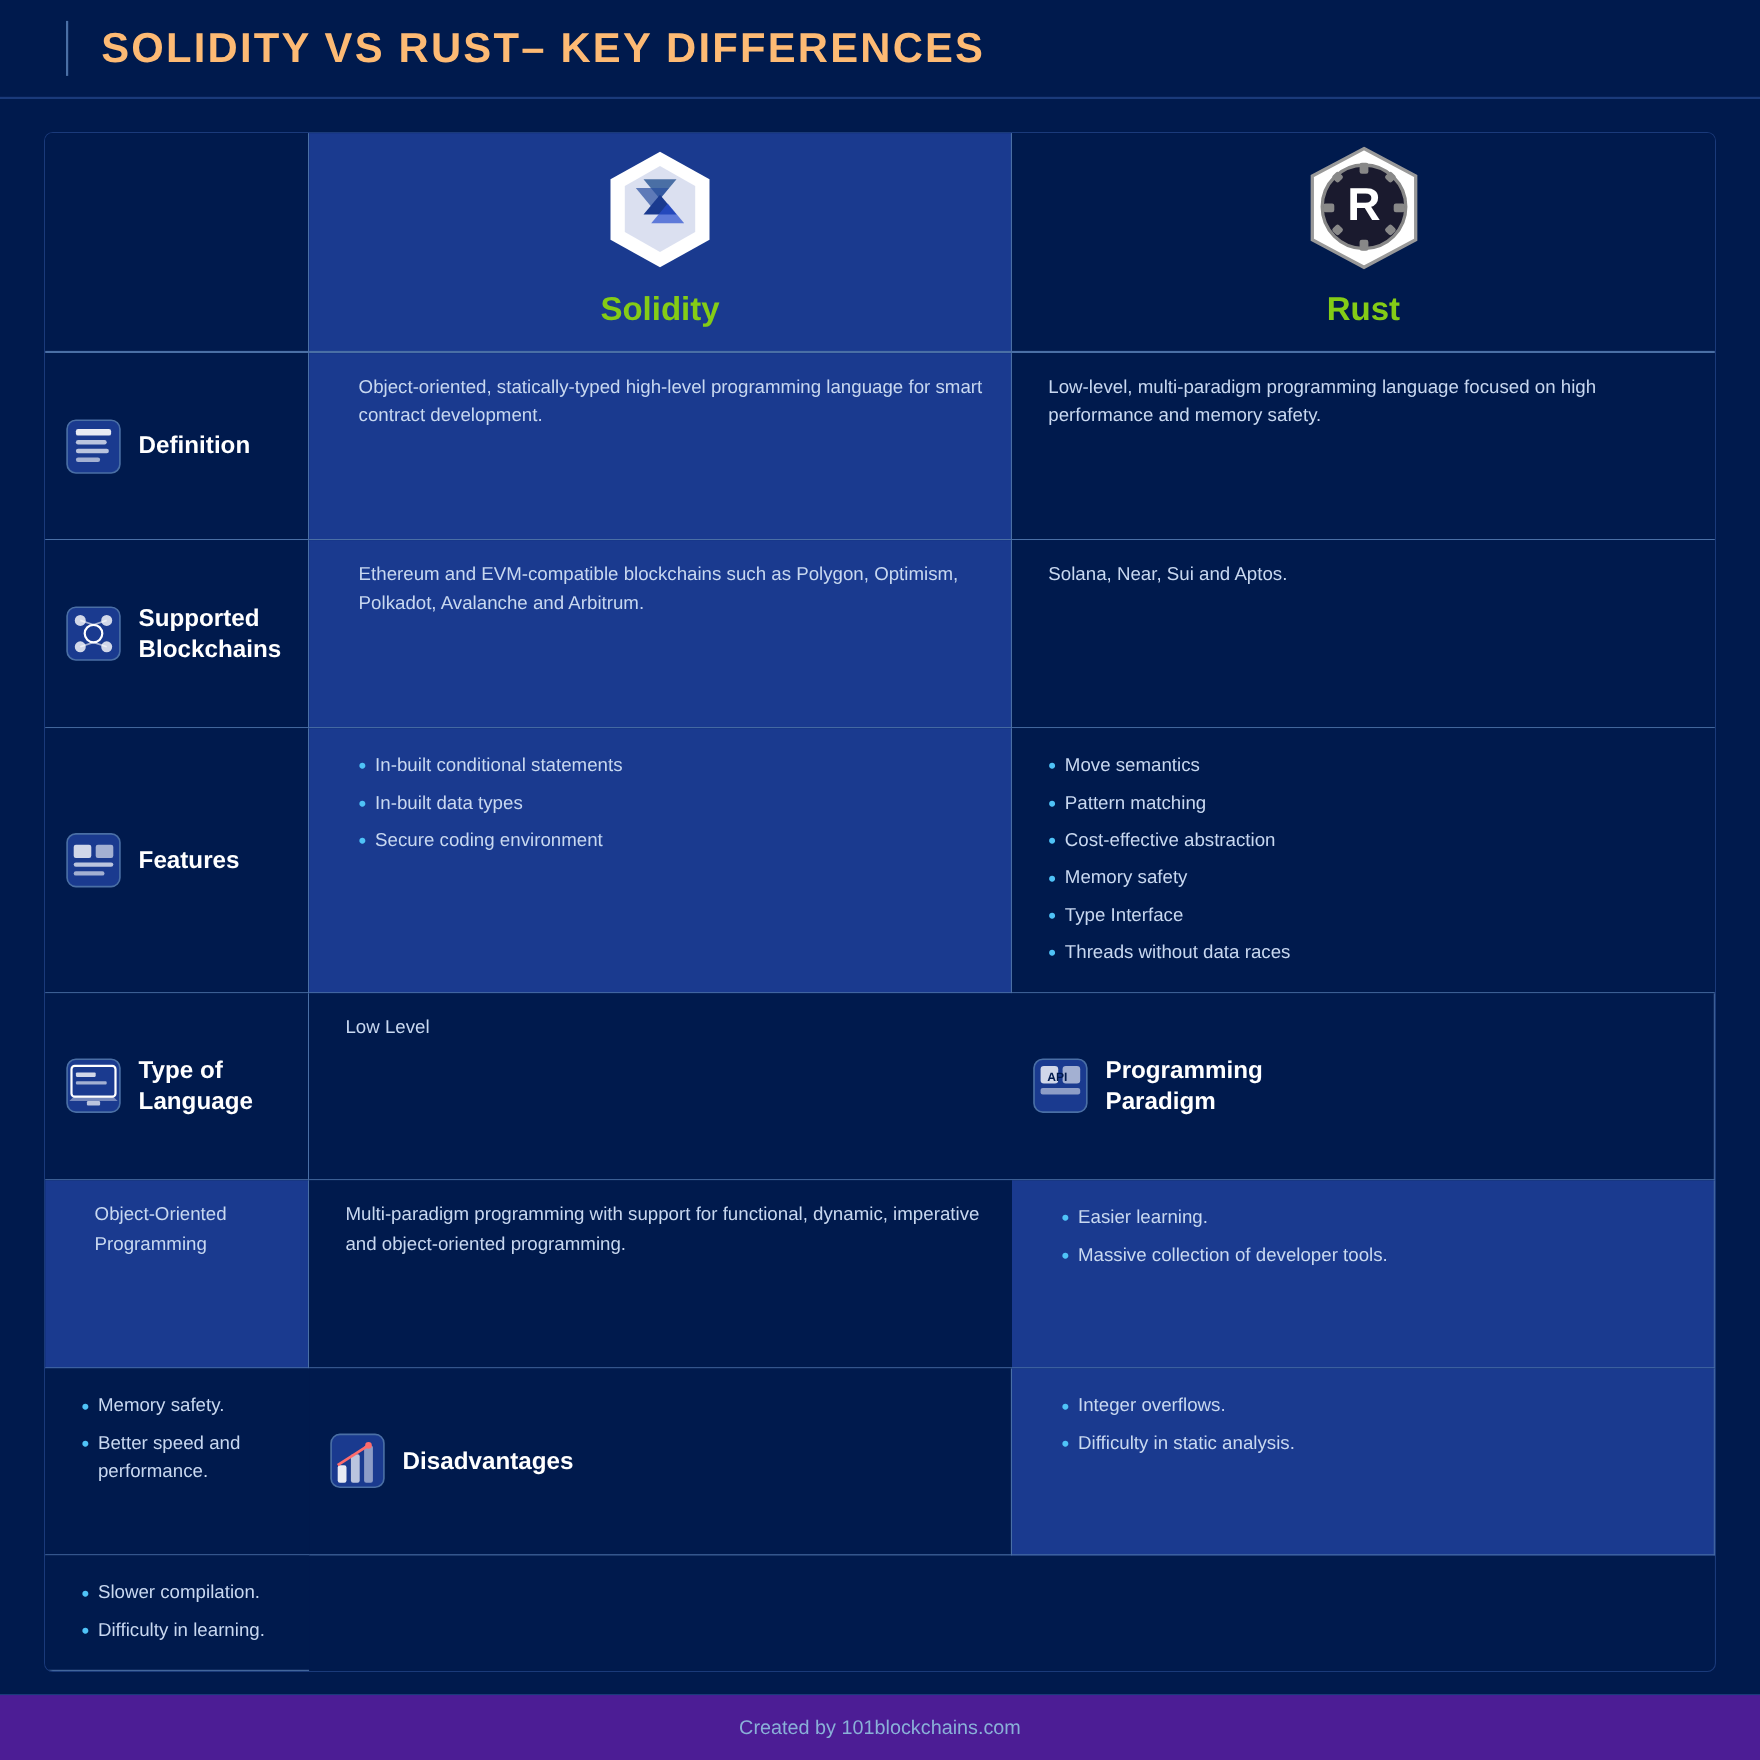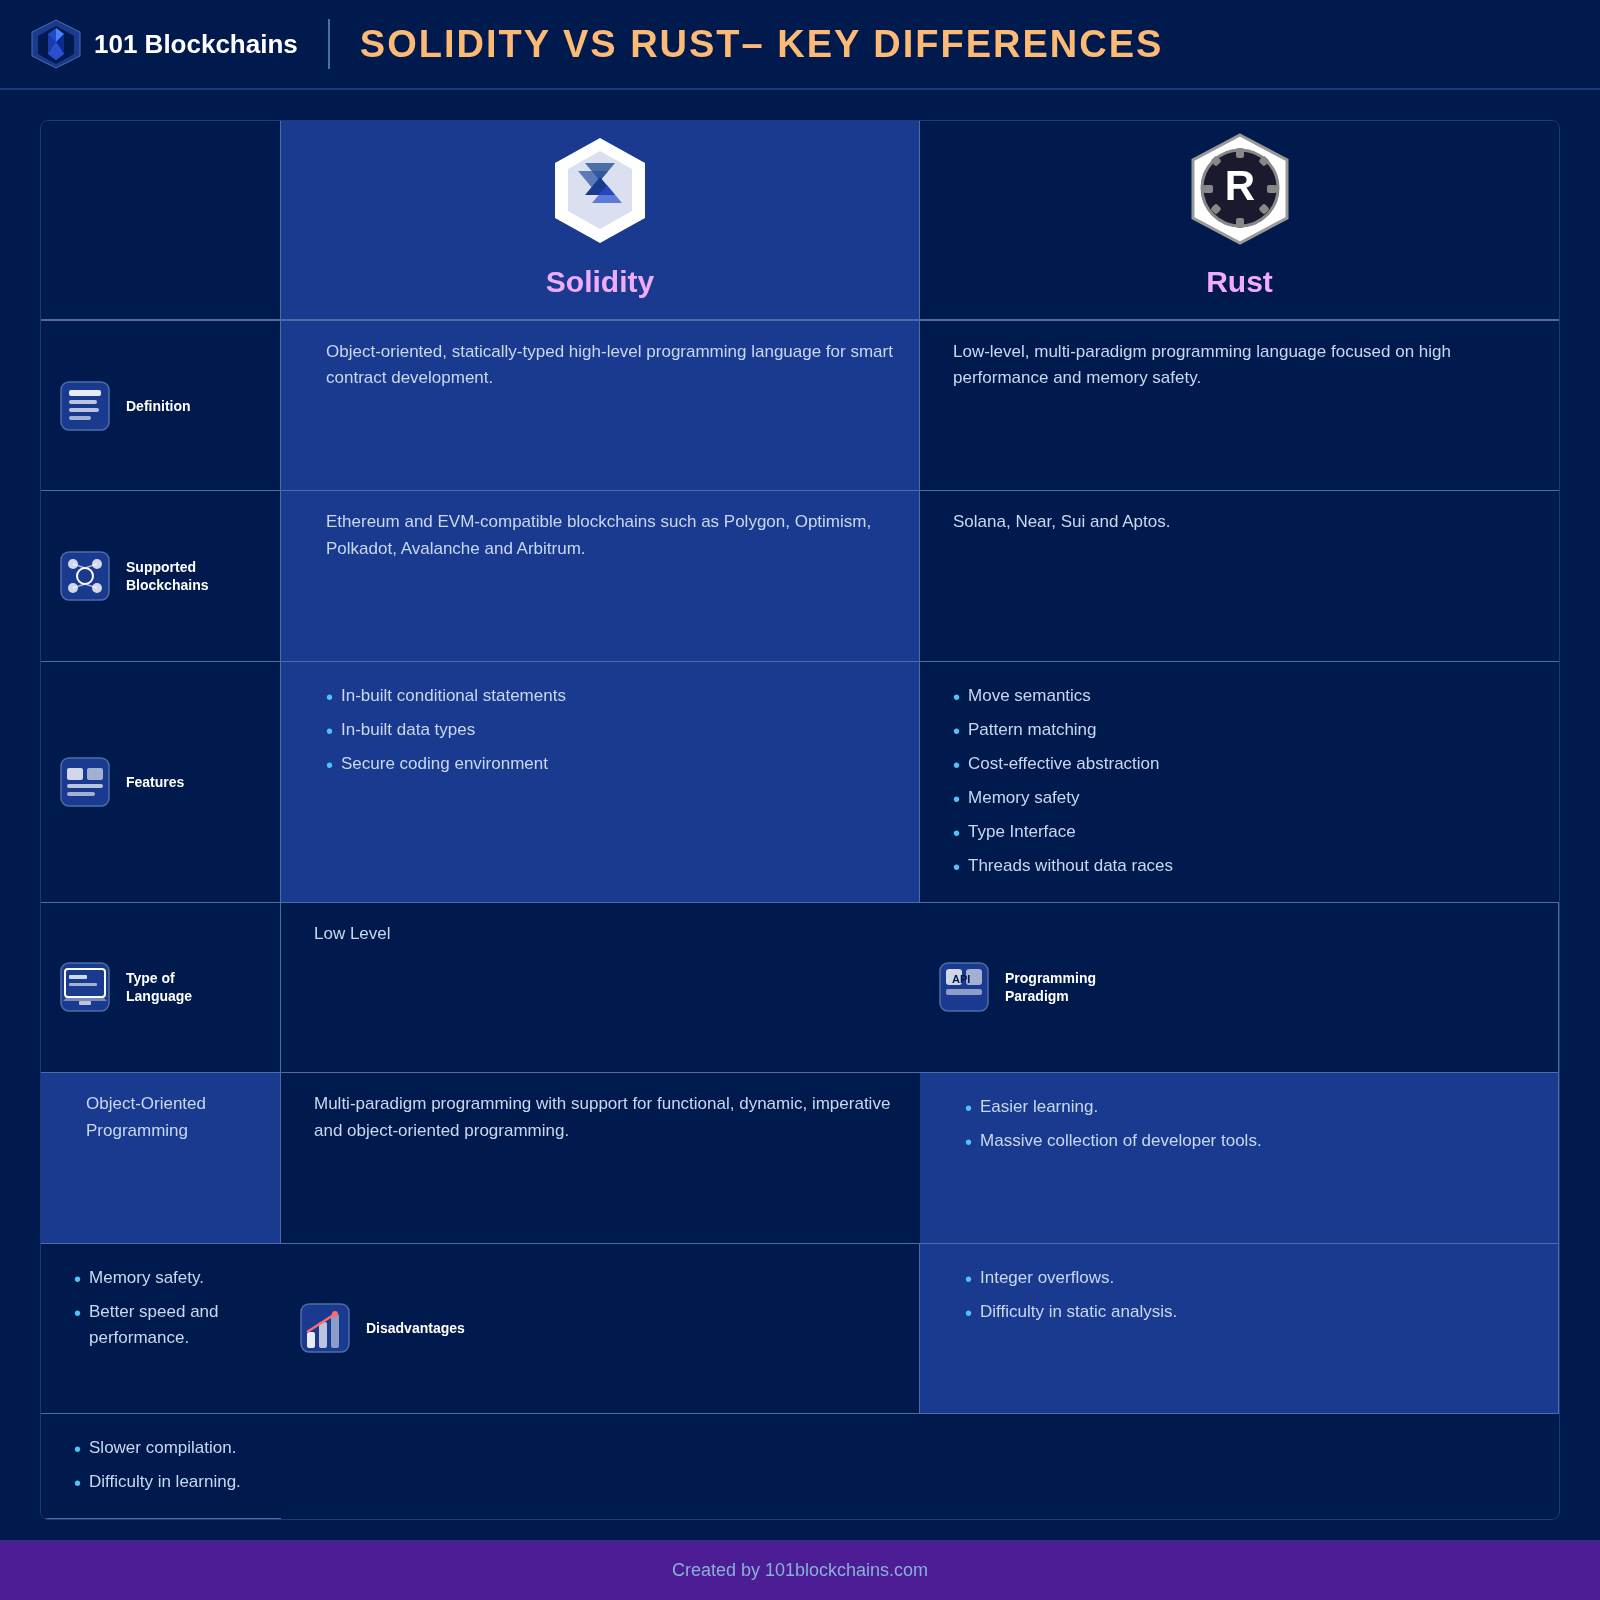--- a/index.html
+++ b/index.html
@@ -88,21 +88,21 @@
     }
     .lang-logo-hex {
       width: 110px;
       height: 120px;
       display: flex;
       align-items: center;
       justify-content: center;
       margin-bottom: 15px;
     }
     .col-header-label {
-      color: #f0abfc;
+      color: #84cc16;
       font-size: 30px;
       font-weight: bold;
     }
 
     
     .row-label {
       display: flex;
       align-items: center;
       gap: 15px;
       padding: 15px 18px;
@@ -110,21 +110,21 @@
       border-right: 1px solid #4a6fa5;
       border-bottom: 1px solid #4a6fa5;
     }
     .row-icon {
       width: 52px;
       height: 52px;
       flex-shrink: 0;
     }
     .row-label-text {
       color: white;
-      font-size: 14px;
+      font-size: 22px;
       font-weight: bold;
       line-height: 1.3;
     }
 
     .cell {
       padding: 18px 22px;
       color: #c8d8f0;
       font-size: 17px;
       line-height: 1.55;
       border-bottom: 1px solid #4a6fa5;
@@ -164,32 +164,20 @@
       color: #8ab0d8;
       font-size: 18px;
       background: #4c1d95;
       border-top: 1px solid #1a3a7a;
     }
   </style>
 </head>
 <body>
 
 <div class="header">
-  <div class="logo-area">
-    <svg class="logo-gem" viewBox="0 0 52 52">
-      <polygon points="26,2 50,14 50,38 26,50 2,38 2,14" fill="#1a3a8f" stroke="#4a6fa5" stroke-width="1"></polygon>
-      <polygon points="26,8 44,18 44,36 26,46 8,36 8,18" fill="#001a4d"></polygon>
-      <polygon points="18,16 26,10 34,16 34,36 26,42 18,36" fill="#2a5adf" opacity="0.8"></polygon>
-      <polygon points="26,10 34,16 26,24" fill="#4a7fff"></polygon>
-      <polygon points="18,16 26,24 18,36" fill="#1a3aaf"></polygon>
-      <polygon points="34,16 34,36 26,24" fill="#0a2a8f"></polygon>
-      <polygon points="18,36 26,24 34,36 26,42" fill="#2a4fcf"></polygon>
-    </svg>
-    <span class="logo-text">101 Blockchains</span>
-  </div>
   <div class="header-divider"></div>
   <span class="header-title">SOLIDITY VS RUST– KEY DIFFERENCES</span>
 </div>
 
 <div class="main-content">
   <div class="comparison-table">
 
     <div class="col-header-empty"></div>
 
     <div class="col-header col-header-solidity">

